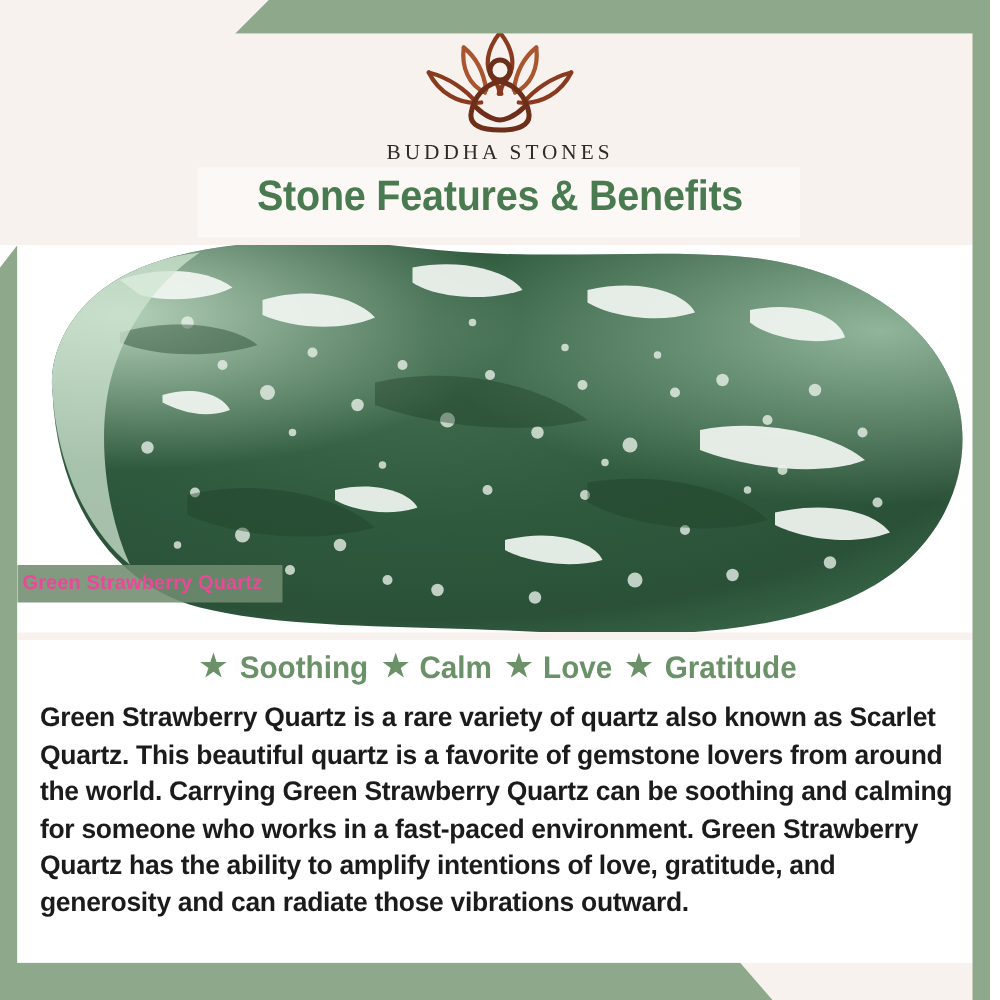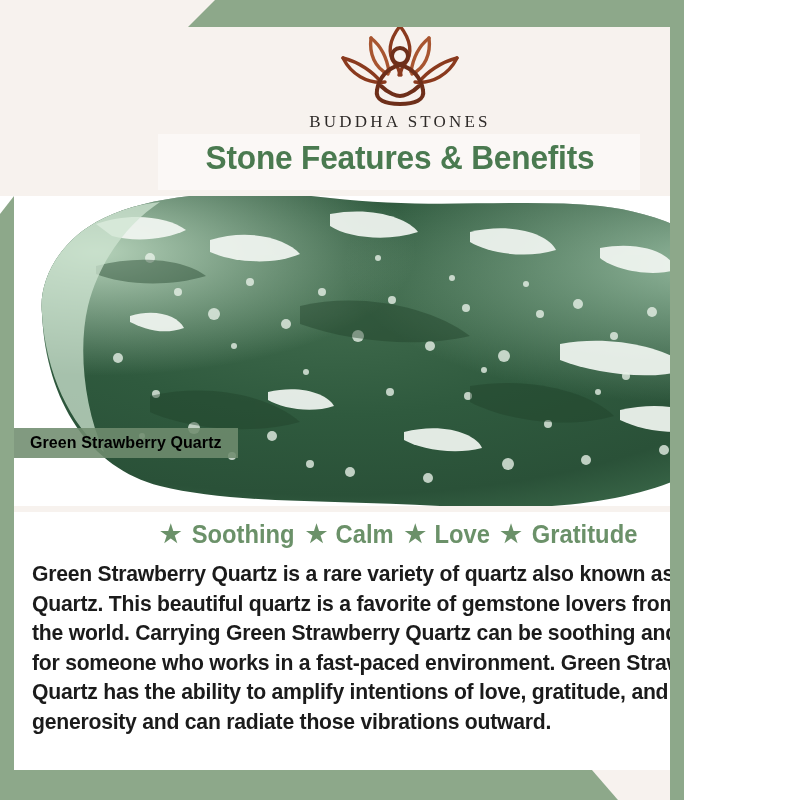--- a/index.html
+++ b/index.html
@@ -6,21 +6,21 @@
     margin: 0;
     padding: 0;
     background: #ffffff;
   }
   body {
     font-family: "Liberation Sans", sans-serif;
   }
 
   .poster {
     position: relative;
-    width: 684px;
+    width: 792px;
     height: 800px;
     overflow: hidden;
     background: #ffffff;
     text-decoration: underline;
   }
 
   
   .frame-top {
     position: absolute;
     top: 0; left: 0;
@@ -132,27 +132,27 @@
     width: 800px; height: 310px;
     background: #ffffff;
     overflow: hidden;
     z-index: 1;
   }
   .photo svg { display: block; }
 
   .caption {
     position: absolute;
     left: 14px;
-    top: 428px;
+    top: 452px;
     height: 30px;
-    padding: 0 16px 0 16px;
+    padding: 0 16px 0 4px;
     display: flex;
     align-items: center;
     background: rgba(112, 140, 110, 0.88);
-    color: #000000;
+    color: #ec4899;
     font-size: 16px;
     font-weight: bold;
     letter-spacing: 0.1px;
     z-index: 3;
     white-space: nowrap;
   }
 
   
   .content {
     position: absolute;

